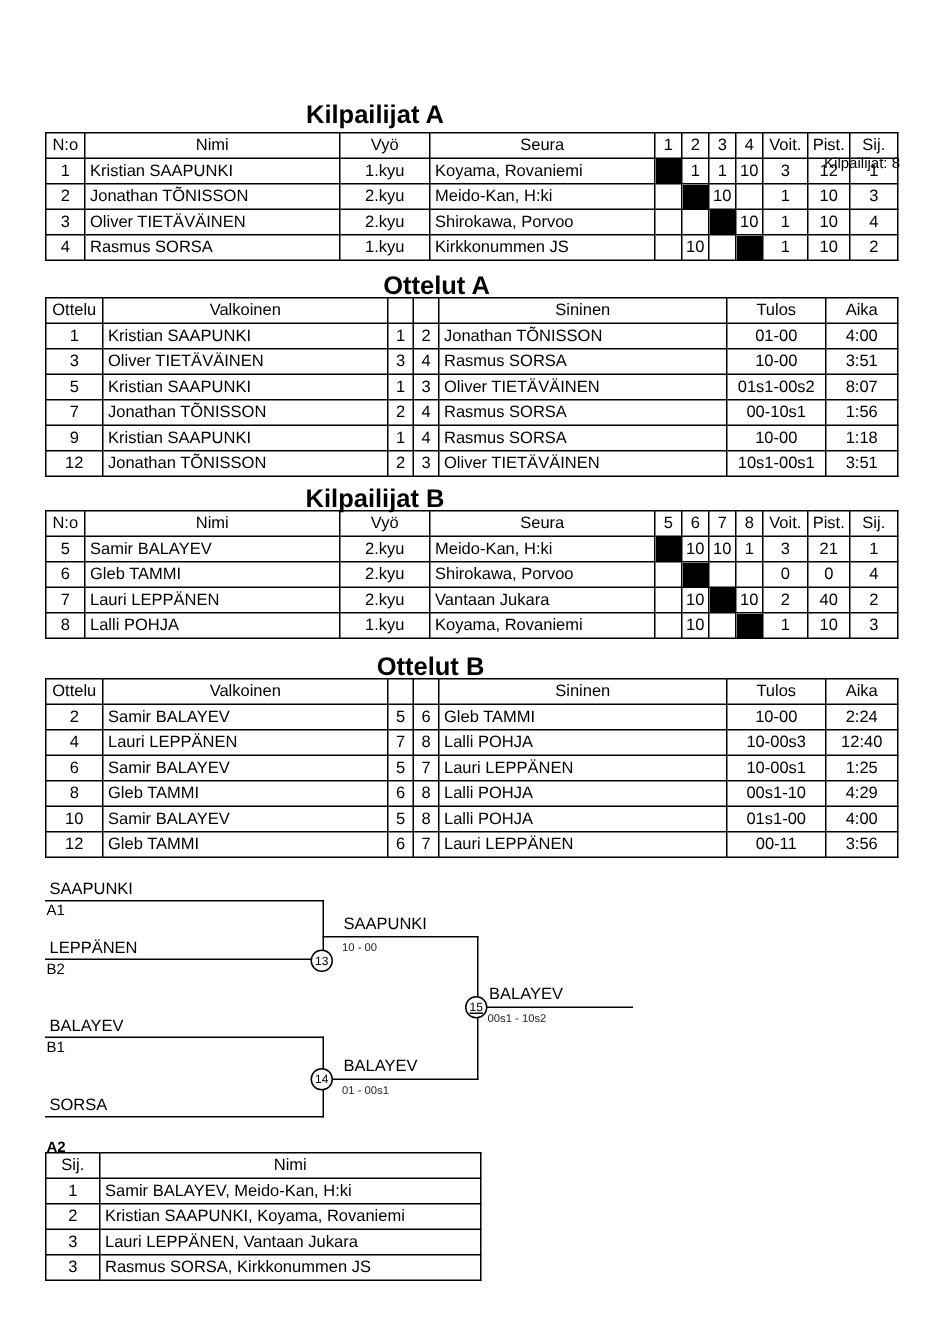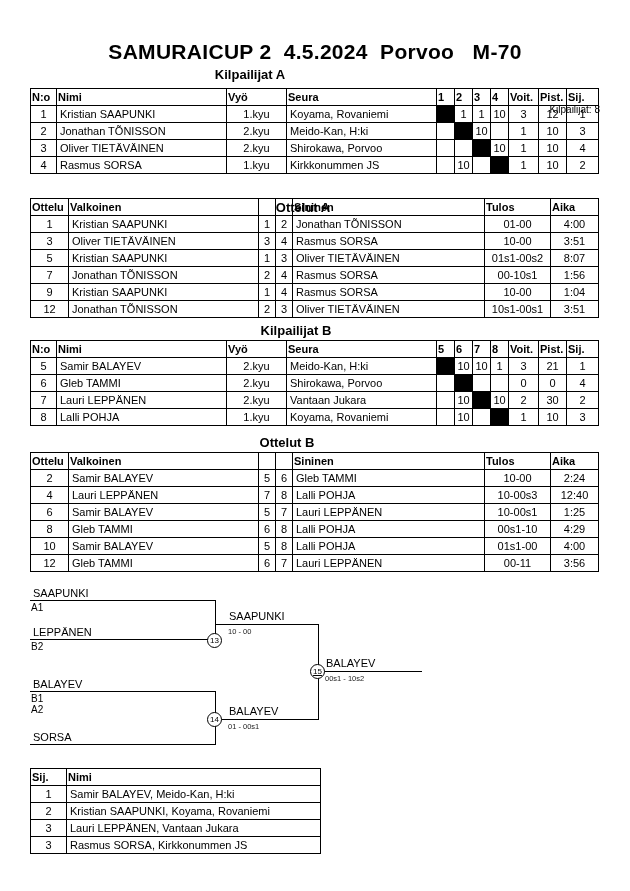--- a/index.html
+++ b/index.html
@@ -1,40 +1,39 @@
 <!DOCTYPE html>
 <html><head>
 <meta charset="utf-8">
 <style>
   html,body{margin:0;padding:0;}
   body{width:630px;height:891px;background:#fff;color:#000;font-family:"Liberation Sans","DejaVu Sans",sans-serif;}
   .page{position:relative;width:630px;height:891px;background:#fff;overflow:hidden;}
   .title{position:absolute;top:40px;left:0;width:630px;text-align:center;font-size:21px;font-weight:bold;white-space:pre;letter-spacing:.3px;}
-  .heading{position:absolute;font-size:13px;font-weight:bold;text-align:center;}
+  .heading{position:absolute;font-size:17px;font-weight:bold;text-align:center;}
   .count{position:absolute;top:69px;right:30px;font-size:10px;margin-top:35px;}
   table.tbl{position:absolute;left:30px;border-collapse:collapse;table-layout:fixed;}
   .tbl td,.tbl th{border:1px solid #000;height:16px;padding:0 3px;overflow:hidden;white-space:nowrap;font-size:11px;vertical-align:middle;}
-  .tbl th{font-weight:bold;text-align:left;padding:0 1px;}
+  .tbl th{font-weight:normal;text-align:center;padding:0 1px;}
   td.c{text-align:center;padding:0 1px;}
   td.l{text-align:left;}
   td.diag{background:#000;}
   .hline{position:absolute;height:1px;background:#000;}
   .vline{position:absolute;width:1px;background:#000;}
   .bname{position:absolute;font-size:11px;}
   .bseed{position:absolute;font-size:10px;}
   .bwin{position:absolute;font-size:11px;}
   .bscore{position:absolute;font-size:7.5px;color:#222;}
   .mcircle{position:absolute;width:13px;height:13px;border:1px solid #000;border-radius:50%;background:#fff;font-size:8px;line-height:13px;text-align:center;z-index:2;}
 </style>
 </head>
 <body>
 
 <div class="page">
 
-  <div class="title">SAMURAICUP 2  4.5.2024  Porvoo   M-70</div>
   <div class="heading" style="top:67px;left:0;width:500px;">Kilpailijat A</div>
   <div class="count">Kilpailijat: 8</div>
 
   <table class="tbl" style="top:88px;width:568px;">
     <colgroup>
         <col style="width:26px">
         <col style="width:170px">
         <col style="width:60px">
         <col style="width:150px">
         <col style="width:18px">
@@ -107,21 +106,21 @@
       <td class="c">10</td>
       <td class="c"></td>
       <td class="c diag"></td>
       <td class="c">1</td>
       <td class="c">10</td>
       <td class="c">2</td>
     </tr>
   </tbody>
     </table>
 
-  <div class="heading" style="top:181px;left:16px;width:574px;margin-top:19px;">Ottelut A</div>
+  <div class="heading" style="top:181px;left:4px;width:574px;">Ottelut A</div>
 
   <table class="tbl" style="top:198px;width:568px;">
     <colgroup>
         <col style="width:38px">
         <col style="width:190px">
         <col style="width:17px">
         <col style="width:17px">
         <col style="width:192px">
         <col style="width:66px">
         <col style="width:48px">
@@ -172,35 +171,35 @@
       <td class="c">00-10s1</td>
       <td class="c">1:56</td>
     </tr>
     <tr>
       <td class="c">9</td>
       <td class="l">Kristian SAAPUNKI</td>
       <td class="c">1</td>
       <td class="c">4</td>
       <td class="l">Rasmus SORSA</td>
       <td class="c">10-00</td>
-      <td class="c">1:04</td>
+      <td class="c">1:18</td>
     </tr>
     <tr>
       <td class="c">12</td>
       <td class="l">Jonathan TÕNISSON</td>
       <td class="c">2</td>
       <td class="c">3</td>
       <td class="l">Oliver TIETÄVÄINEN</td>
       <td class="c">10s1-00s1</td>
       <td class="c">3:51</td>
     </tr>
   </tbody>
     </table>
 
-  <div class="heading" style="top:323px;left:0;width:500px;padding-left:46px;">Kilpailijat B</div>
+  <div class="heading" style="top:323px;left:0;width:500px;">Kilpailijat B</div>
 
   <table class="tbl" style="top:340px;width:568px;">
     <colgroup>
         <col style="width:26px">
         <col style="width:170px">
         <col style="width:60px">
         <col style="width:150px">
         <col style="width:18px">
         <col style="width:18px">
         <col style="width:18px">
@@ -252,21 +251,21 @@
     <tr>
       <td class="c">7</td>
       <td class="l">Lauri LEPPÄNEN</td>
       <td class="c">2.kyu</td>
       <td class="l">Vantaan Jukara</td>
       <td class="c"></td>
       <td class="c">10</td>
       <td class="c diag"></td>
       <td class="c">10</td>
       <td class="c">2</td>
-      <td class="c">30</td>
+      <td class="c">40</td>
       <td class="c">2</td>
     </tr>
     <tr>
       <td class="c">8</td>
       <td class="l">Lalli POHJA</td>
       <td class="c">1.kyu</td>
       <td class="l">Koyama, Rovaniemi</td>
       <td class="c"></td>
       <td class="c">10</td>
       <td class="c"></td>
@@ -368,21 +367,21 @@
     <div class="hline" style="left:215px;top:624px;width:104px;"></div>
     <div class="mcircle" style="left:207px;top:617px;margin-top:16px;">13</div>
     <div class="bwin" style="left:229px;top:610px;">SAAPUNKI</div>
     <div class="bscore" style="left:228px;top:627px;">10 - 00</div>
 
     <div class="bname" style="left:33px;top:678px;">BALAYEV</div>
     <div class="hline" style="left:30px;top:691px;width:186px;"></div>
     <div class="bseed" style="left:31px;top:693px;">B1</div>
     <div class="bname" style="left:33px;top:731px;">SORSA</div>
     <div class="hline" style="left:30px;top:744px;width:186px;"></div>
-    <div class="bseed" style="left:31px;top:704px;">A2</div>
+    <div class="bseed" style="left:31px;top:760px;font-weight:bold;">A2</div>
     <div class="vline" style="left:215px;top:691px;height:54px;"></div>
     <div class="hline" style="left:215px;top:719px;width:104px;"></div>
     <div class="mcircle" style="left:207px;top:712px;">14</div>
     <div class="bwin" style="left:229px;top:705px;">BALAYEV</div>
     <div class="bscore" style="left:228px;top:722px;">01 - 00s1</div>
 
     <div class="vline" style="left:318px;top:624px;height:96px;"></div>
     <div class="hline" style="left:318px;top:671px;width:104px;"></div>
     <div class="mcircle" style="left:310px;top:664px;text-decoration:underline;">15</div>
     <div class="bwin" style="left:326px;top:657px;">BALAYEV</div>

